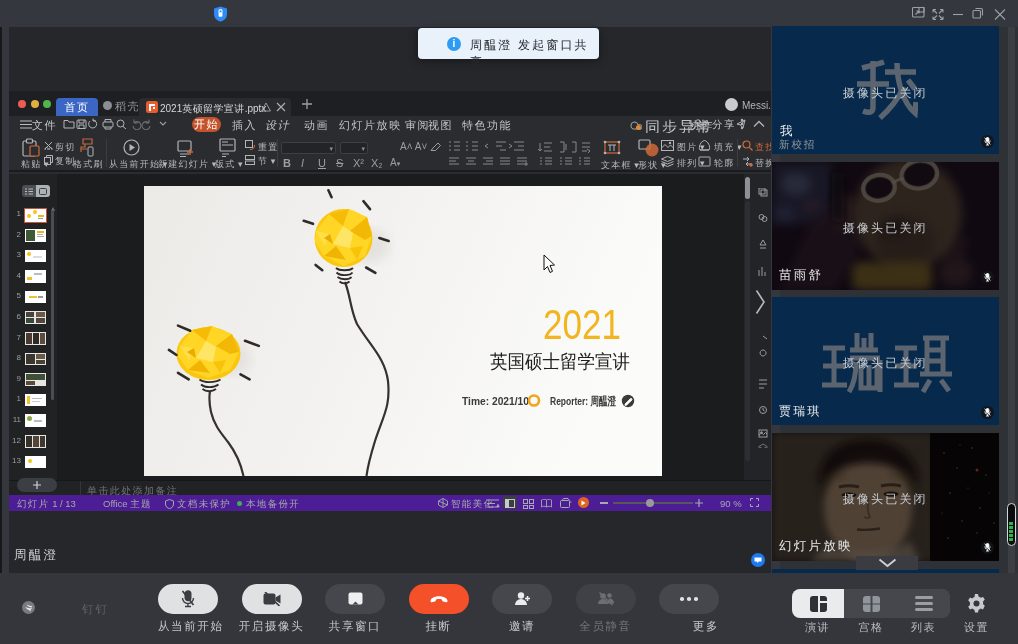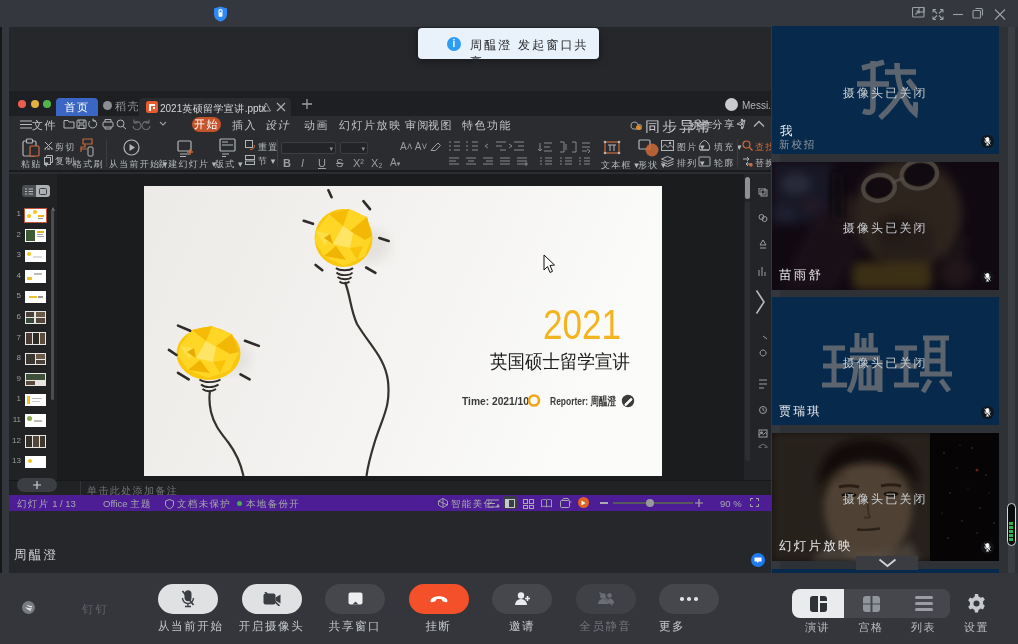--- a/index.html
+++ b/index.html
@@ -785,21 +785,21 @@
     <div class="abs" style="left:28px;top:13px;width:3.5px;height:3.5px;border-radius:50%;background:#dfe1e3;"></div>
     <div class="abs" style="left:35px;top:13px;width:3.5px;height:3.5px;border-radius:50%;background:#dfe1e3;"></div>
   </div>
 
   <div class="abs" style="left:158px;top:46px;width:60px;text-align:center;font-size:11.5px;color:#c6c9cc;white-space:nowrap"><span class="ck2">从当前开始</span></div>
   <div class="abs" style="left:236.5px;top:46px;width:70px;text-align:center;font-size:11.5px;color:#c6c9cc;white-space:nowrap"><span class="ck2">开启摄像头</span></div>
   <div class="abs" style="left:325px;top:46px;width:60px;text-align:center;font-size:11.5px;color:#c6c9cc;white-space:nowrap"><span class="ck2">共享窗口</span></div>
   <div class="abs" style="left:408.5px;top:46px;width:60px;text-align:center;font-size:11.5px;color:#c6c9cc;white-space:nowrap"><span class="ck2">挂断</span></div>
   <div class="abs" style="left:492px;top:46px;width:60px;text-align:center;font-size:11.5px;color:#c6c9cc;white-space:nowrap"><span class="ck2">邀请</span></div>
   <div class="abs" style="left:575.5px;top:46px;width:60px;text-align:center;font-size:11.5px;color:#73767c;white-space:nowrap"><span class="ck2">全员静音</span></div>
-  <div class="abs" style="left:659px;top:46px;width:60px;text-align:left;font-size:11.5px;color:#c6c9cc;white-space:nowrap"><span class="ck2">更多</span></div>
+  <div class="abs" style="left:659px;top:46px;width:60px;text-align:right;font-size:11.5px;color:#c6c9cc;white-space:nowrap"><span class="ck2">更多</span></div>
 
   <div class="abs" style="left:791.5px;top:16px;width:158px;height:29px;border-radius:8px;background:#45474c;"></div>
   <div class="abs" style="left:791.5px;top:16px;width:52px;height:29px;border-radius:8px 0 0 8px;background:#e9ebed;">
     <svg class="abs" style="left:18px;top:6.5px" width="17" height="16" viewBox="0 0 17 16">
       <g fill="#2e3136">
         <path d="M0 3 a3 3 0 0 1 3 -3 H8 V16 H3 a3 3 0 0 1 -3 -3 Z"></path>
         <path d="M10 0 H14 a3 3 0 0 1 3 3 V5 H10 Z"></path>
         <path d="M10 7 H17 V13 a3 3 0 0 1 -3 3 H10 Z"></path>
       </g>
     </svg>

